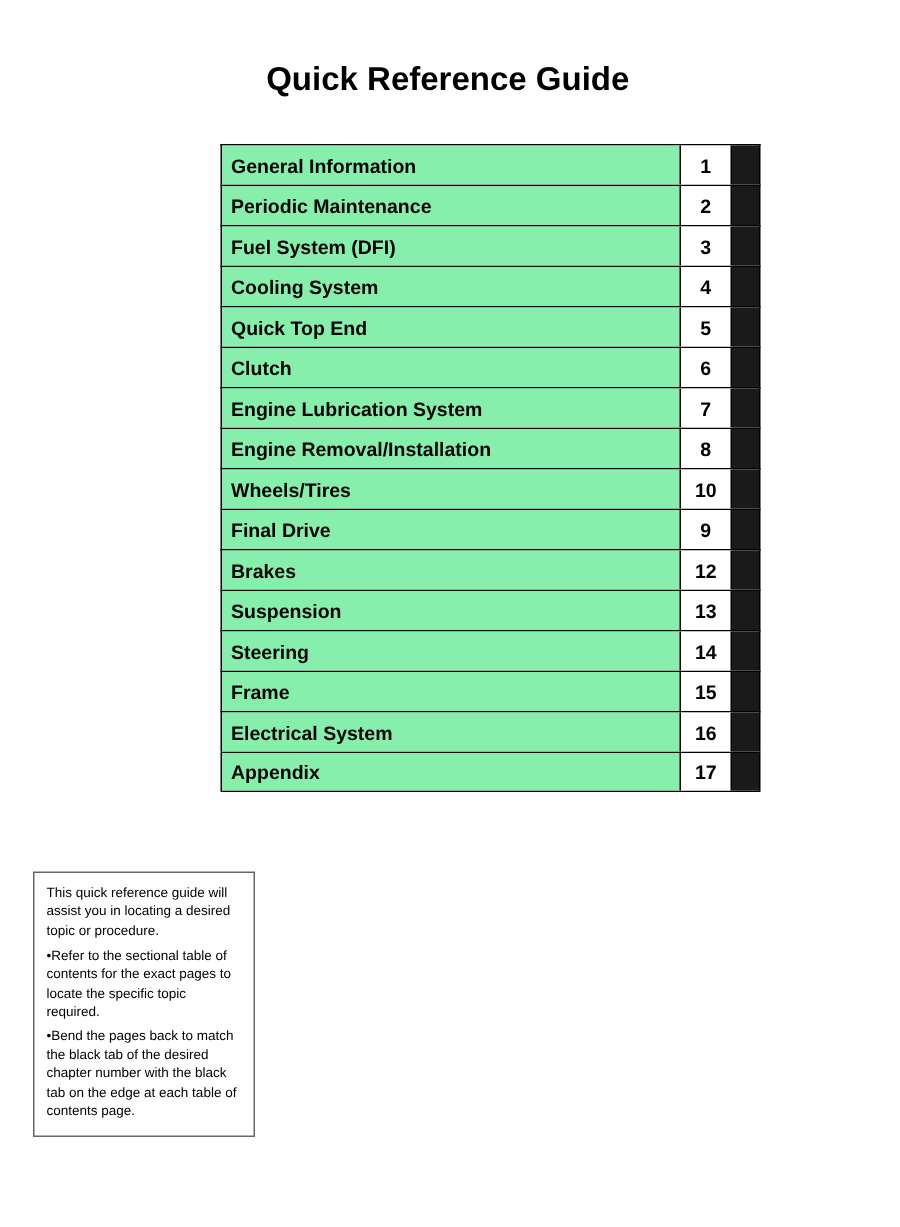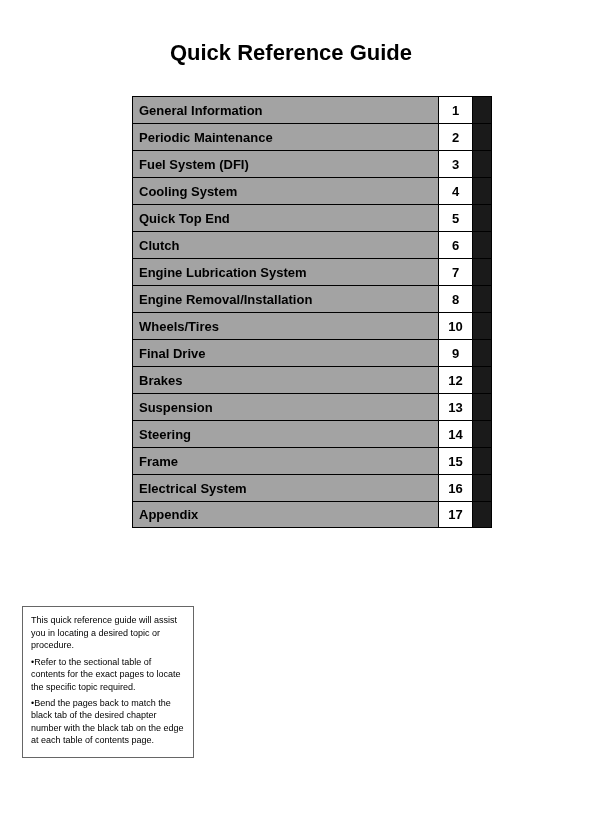--- a/index.html
+++ b/index.html
@@ -13,21 +13,21 @@
       min-height: 818px;
       background: #ffffff;
       font-family: Arial, Helvetica, sans-serif;
       color: #000000;
     }
 
     .page {
       width: 600px;
       min-height: 818px;
       background: #fff;
-      padding: 40px 30px 30px 12px;
+      padding: 40px 30px 30px 27px;
       position: relative;
     }
 
     .page-title {
       text-align: center;
       font-size: 22px;
       font-weight: bold;
       margin-bottom: 30px;
       font-family: Arial, Helvetica, sans-serif;
     }
@@ -49,21 +49,21 @@
       border-bottom: 1px solid #000;
     }
 
     .toc-label {
       flex: 1;
       font-size: 13px;
       font-weight: bold;
       padding: 4px 6px;
       display: flex;
       align-items: center;
-      background: #a3a3a3;
+      background: #86efac;
       border-right: 1px solid #000;
     }
 
     .toc-number {
       width: 34px;
       font-size: 13px;
       font-weight: bold;
       display: flex;
       align-items: center;
       justify-content: center;
@@ -75,21 +75,21 @@
     .toc-tab {
       width: 18px;
       background: #1a1a1a;
       flex-shrink: 0;
     }
 
     .note-box {
       position: absolute;
       left: 22px;
       bottom: 60px;
-      width: 172px;
+      width: 148px;
       border: 1px solid #666;
       padding: 7px 8px;
       font-size: 9px;
       line-height: 1.4;
       color: #000;
       background: #fff;
     }
 
     .note-box p {
       margin-bottom: 4px;

